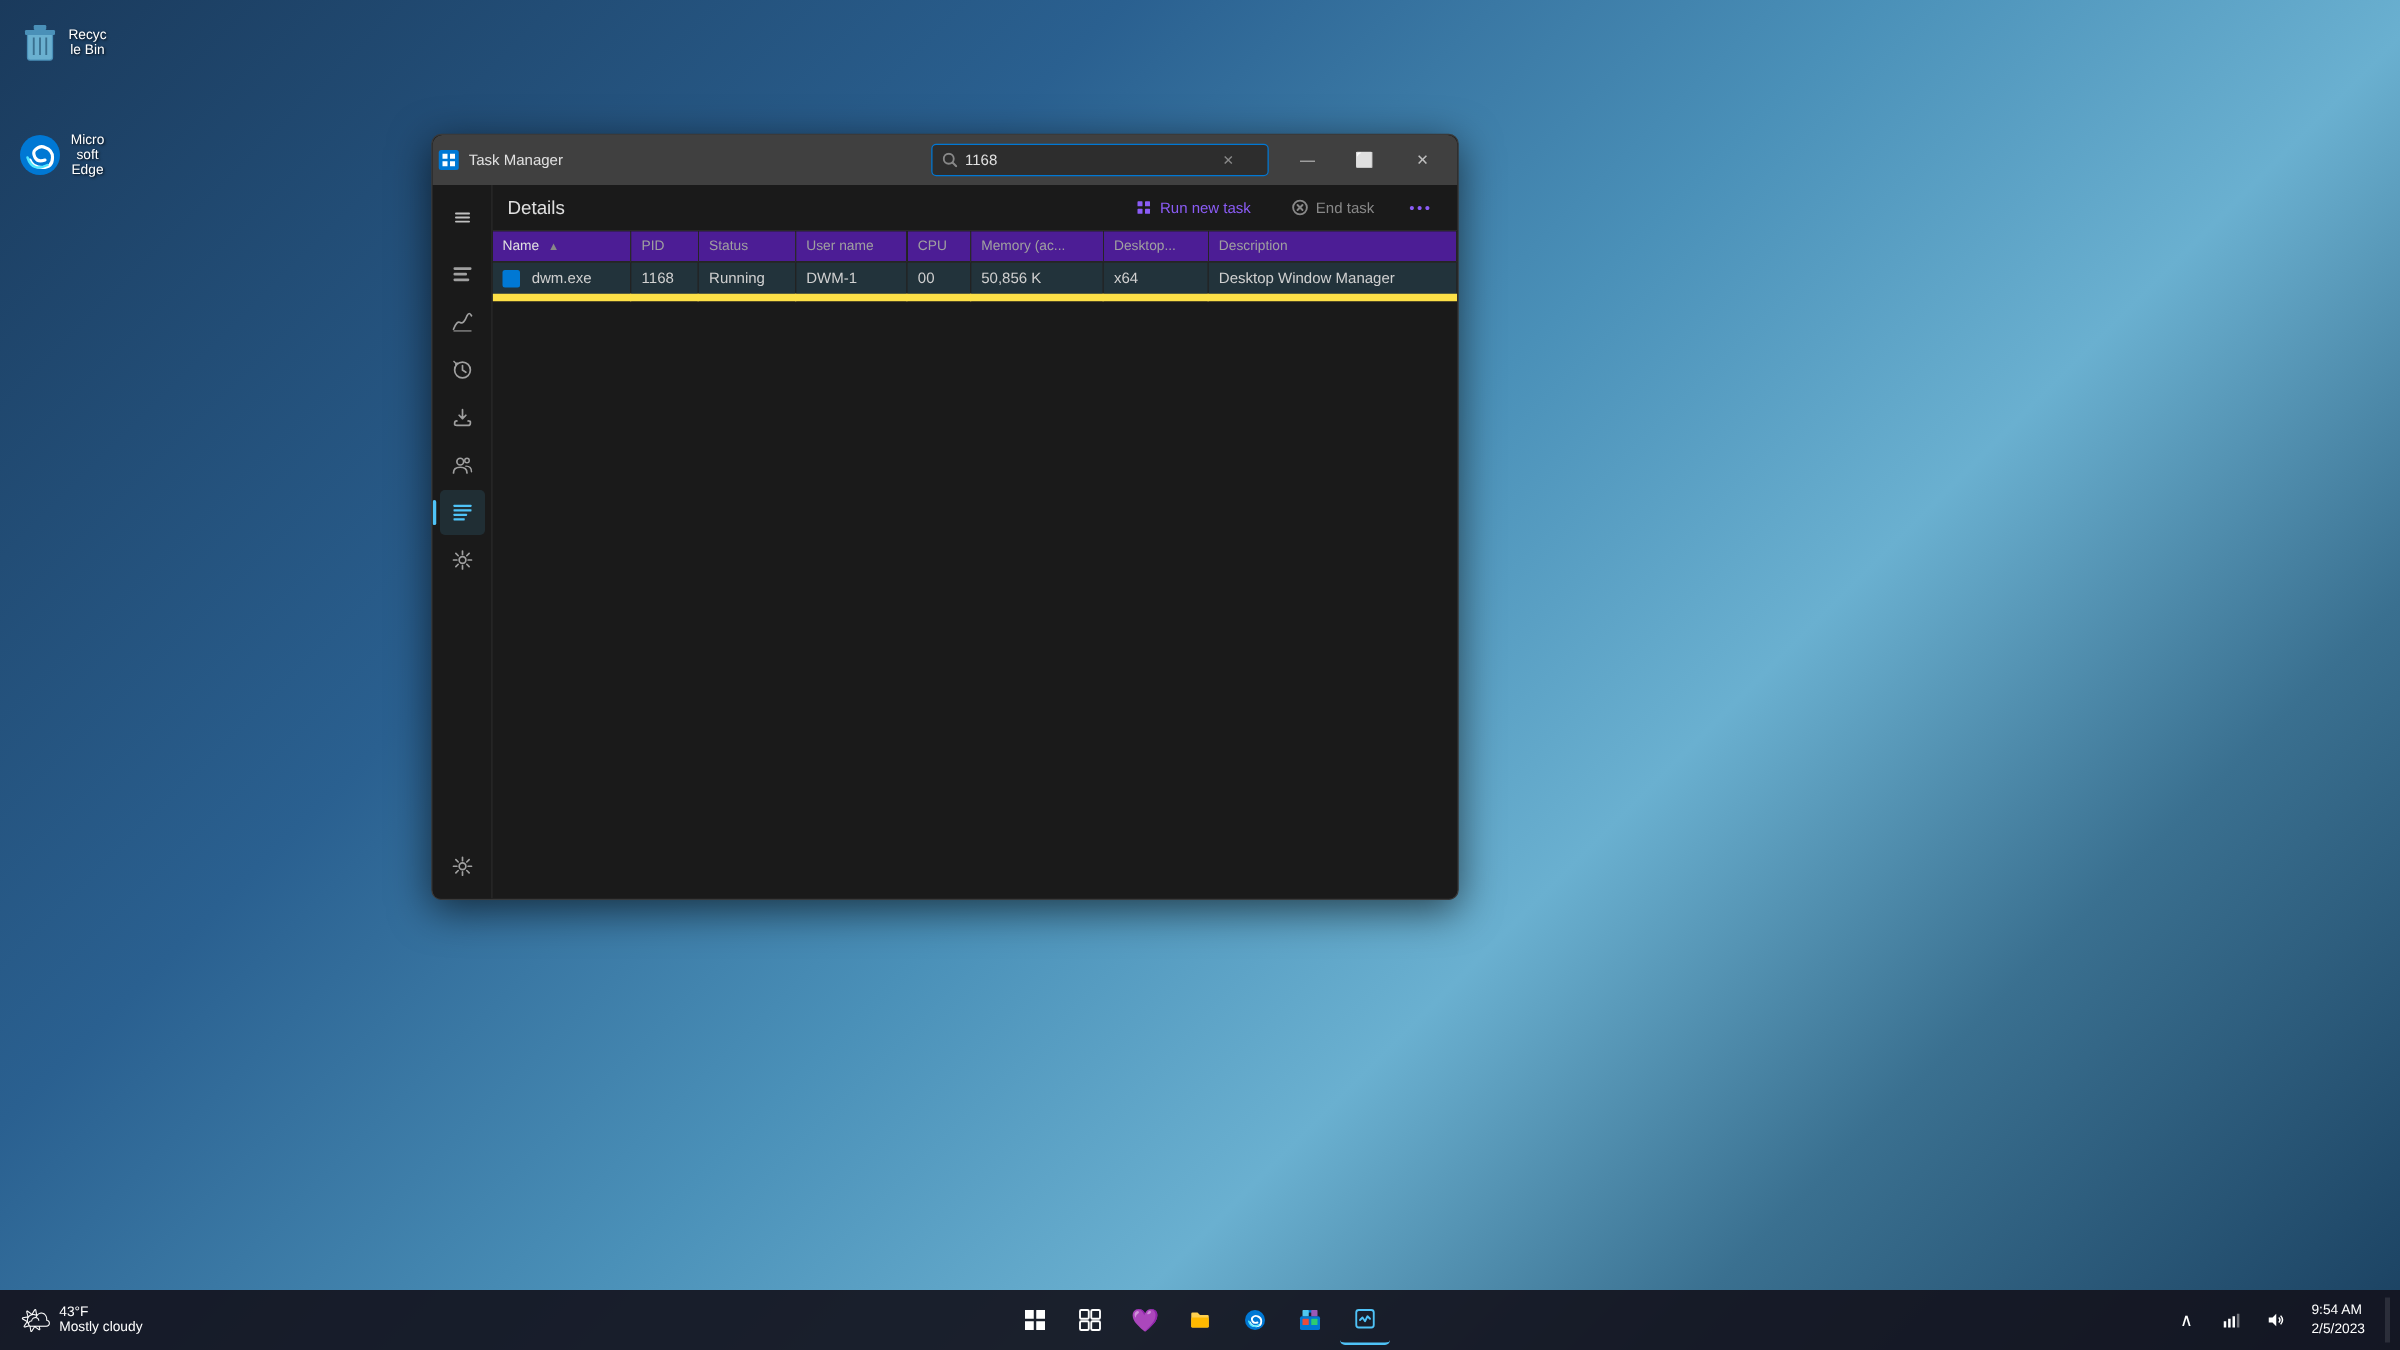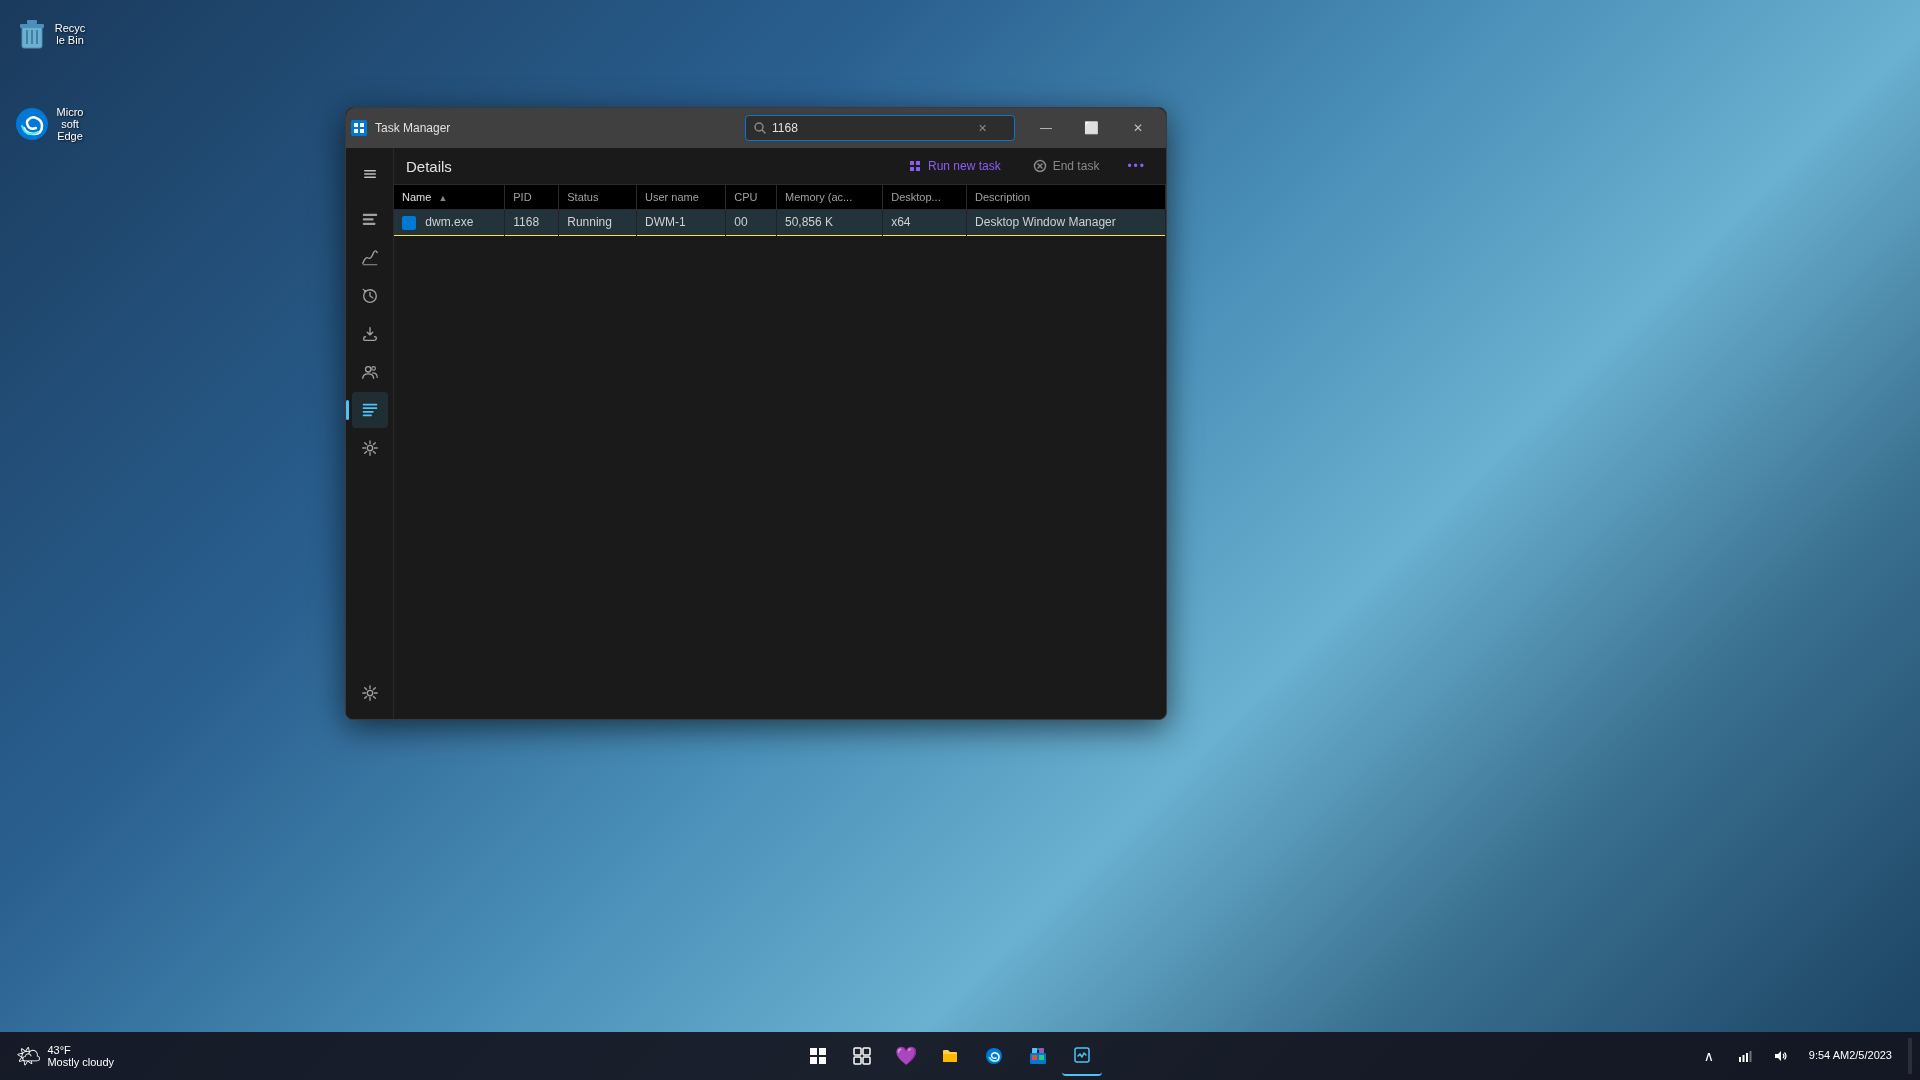--- a/index.html
+++ b/index.html
@@ -140,21 +140,21 @@
       align-items: center;
       justify-content: center;
       border-radius: 4px;
       cursor: pointer;
       color: #fff;
       font-size: 14px;
     }
 
     .clock {
       display: flex;
-      flex-direction: row;
+      flex-direction: column;
       align-items: flex-start;
       color: #fff;
       font-size: 11px;
       padding: 4px 8px;
       cursor: pointer;
       border-radius: 4px;
       line-height: 1.4;
     }
 
     
@@ -349,21 +349,21 @@
       flex: 1;
       overflow: auto;
     }
 
     table {
       width: 100%;
       border-collapse: collapse;
     }
 
     thead th {
-      background: #000000;
+      background: #4c1d95;
       color: #a0a0a0;
       font-size: 11px;
       font-weight: 400;
       padding: 6px 8px;
       text-align: left;
       border-bottom: 1px solid #2a2a2a;
       border-right: 1px solid #2a2a2a;
       position: sticky;
       top: 0;
       cursor: pointer;
@@ -371,21 +371,21 @@
     }
     thead th.sorted { color: #e0e0e0; }
 
     thead th .sort-indicator {
       font-size: 9px;
       margin-left: 4px;
       color: #888;
     }
 
     tbody tr {
-      border-bottom: 1px solid #fde047;
+      border-bottom: 6px solid #fde047;
     }
     tbody tr.selected { background: rgba(79,195,247,0.15); }
 
     tbody td {
       color: #d0d0d0;
       font-size: 12px;
       padding: 5px 8px;
       border-right: 1px solid #222;
       white-space: nowrap;
     }

